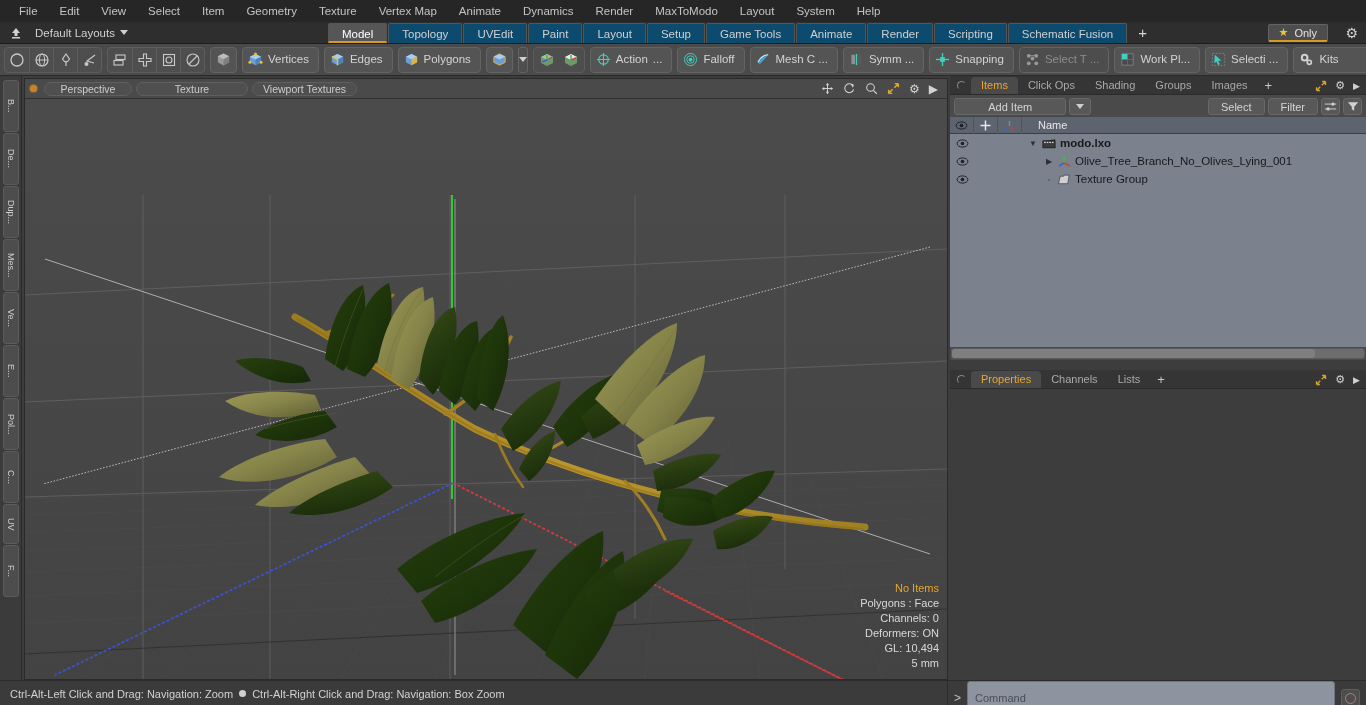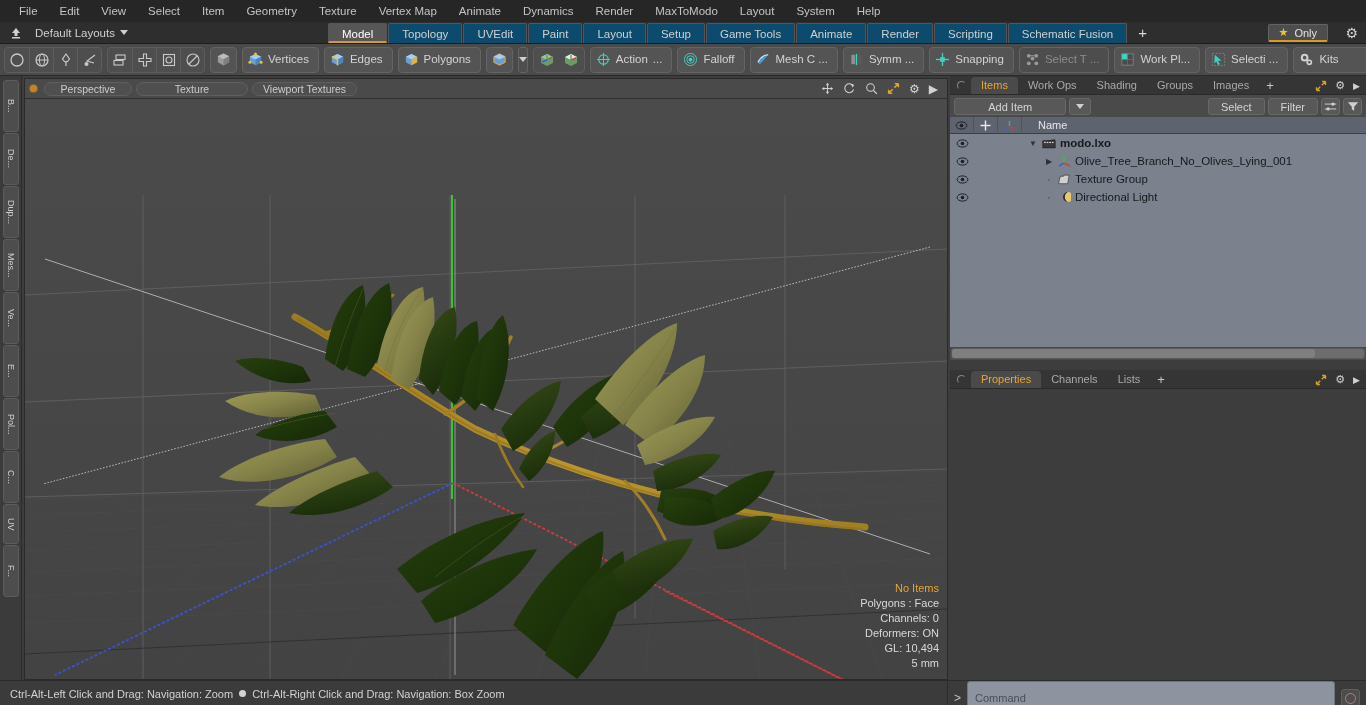--- a/index.html
+++ b/index.html
@@ -698,21 +698,21 @@
       </div>
     </div>
   </div>
 
   <div class="rpanel">
 
     <div class="rtabbar">
       <span class="rdot"></span>
       <div id="rtabs-top" style="display:flex;align-items:center">
           <div class="rtab active">Items</div>
-          <div class="rtab">Work Ops</div>
+          <div class="rtab">Click Ops</div>
           <div class="rtab">Shading</div>
           <div class="rtab">Groups</div>
           <div class="rtab">Images</div>
           <div class="rtab plus">+</div>
         </div>
       <div class="rt-icons">
         <span class="exp">
           <svg width="12" height="12" viewBox="0 0 16 16">
               <path d="M2 14 L7 9 M2 14 V9.5 M2 14 H6.5 M14 2 L9 7 M14 2 V6.5 M14 2 H9.5" fill="none" stroke="#d9a22c" stroke-width="1.8"></path>
             </svg>
@@ -840,42 +840,20 @@
           <div class="nm" style="padding-left: 22px;">
             <span class="twisty" style="color: rgb(92, 99, 110); font-size: 7px;">▪</span>
             <span style="display: flex; align-items: center;">
               <svg width="13" height="11" viewBox="0 0 14 11">
                 <path d="M0.5 10 L2.5 2 H6 L6.5 0.8 H12 L10.5 10 Z" fill="#cfcfcf" stroke="#333" stroke-width="0.7"></path>
               </svg>
             </span>
             <span>Texture Group</span>
           </div>
         </div>
-        <div class="lrow">
-          <div class="eye">
-            <span>
-              <svg width="13" height="9" viewBox="0 0 14 10">
-                <ellipse cx="7" cy="5" rx="6" ry="4" fill="none" stroke="#1d2025" stroke-width="1.1"></ellipse>
-                <circle cx="7" cy="5" r="2" fill="#1d2025"></circle>
-              </svg>
-            </span>
-          </div>
-          <div class="c2"></div>
-          <div class="c3"></div>
-          <div class="nm" style="padding-left: 22px;">
-            <span class="twisty" style="color: rgb(92, 99, 110); font-size: 7px;">▪</span>
-            <span style="display: flex; align-items: center;">
-              <svg width="13" height="12" viewBox="0 0 13 12">
-                <path d="M10 1 A5 5 0 1 0 10 11 A7 6 0 0 1 10 1 Z" fill="#2b2b2b"></path>
-                <path d="M10 1 A7 6 0 0 0 10 11 A5 5 0 0 0 10 1 Z" fill="#e8c86a"></path>
-              </svg>
-            </span>
-            <span>Directional Light</span>
-          </div>
-        </div>
       </div>
 
     <div class="hscroll">
       <div class="hs-track">
         <div class="hs-thumb"></div>
       </div>
     </div>
 
     <div class="bottompane">
       <div class="rtabbar">

